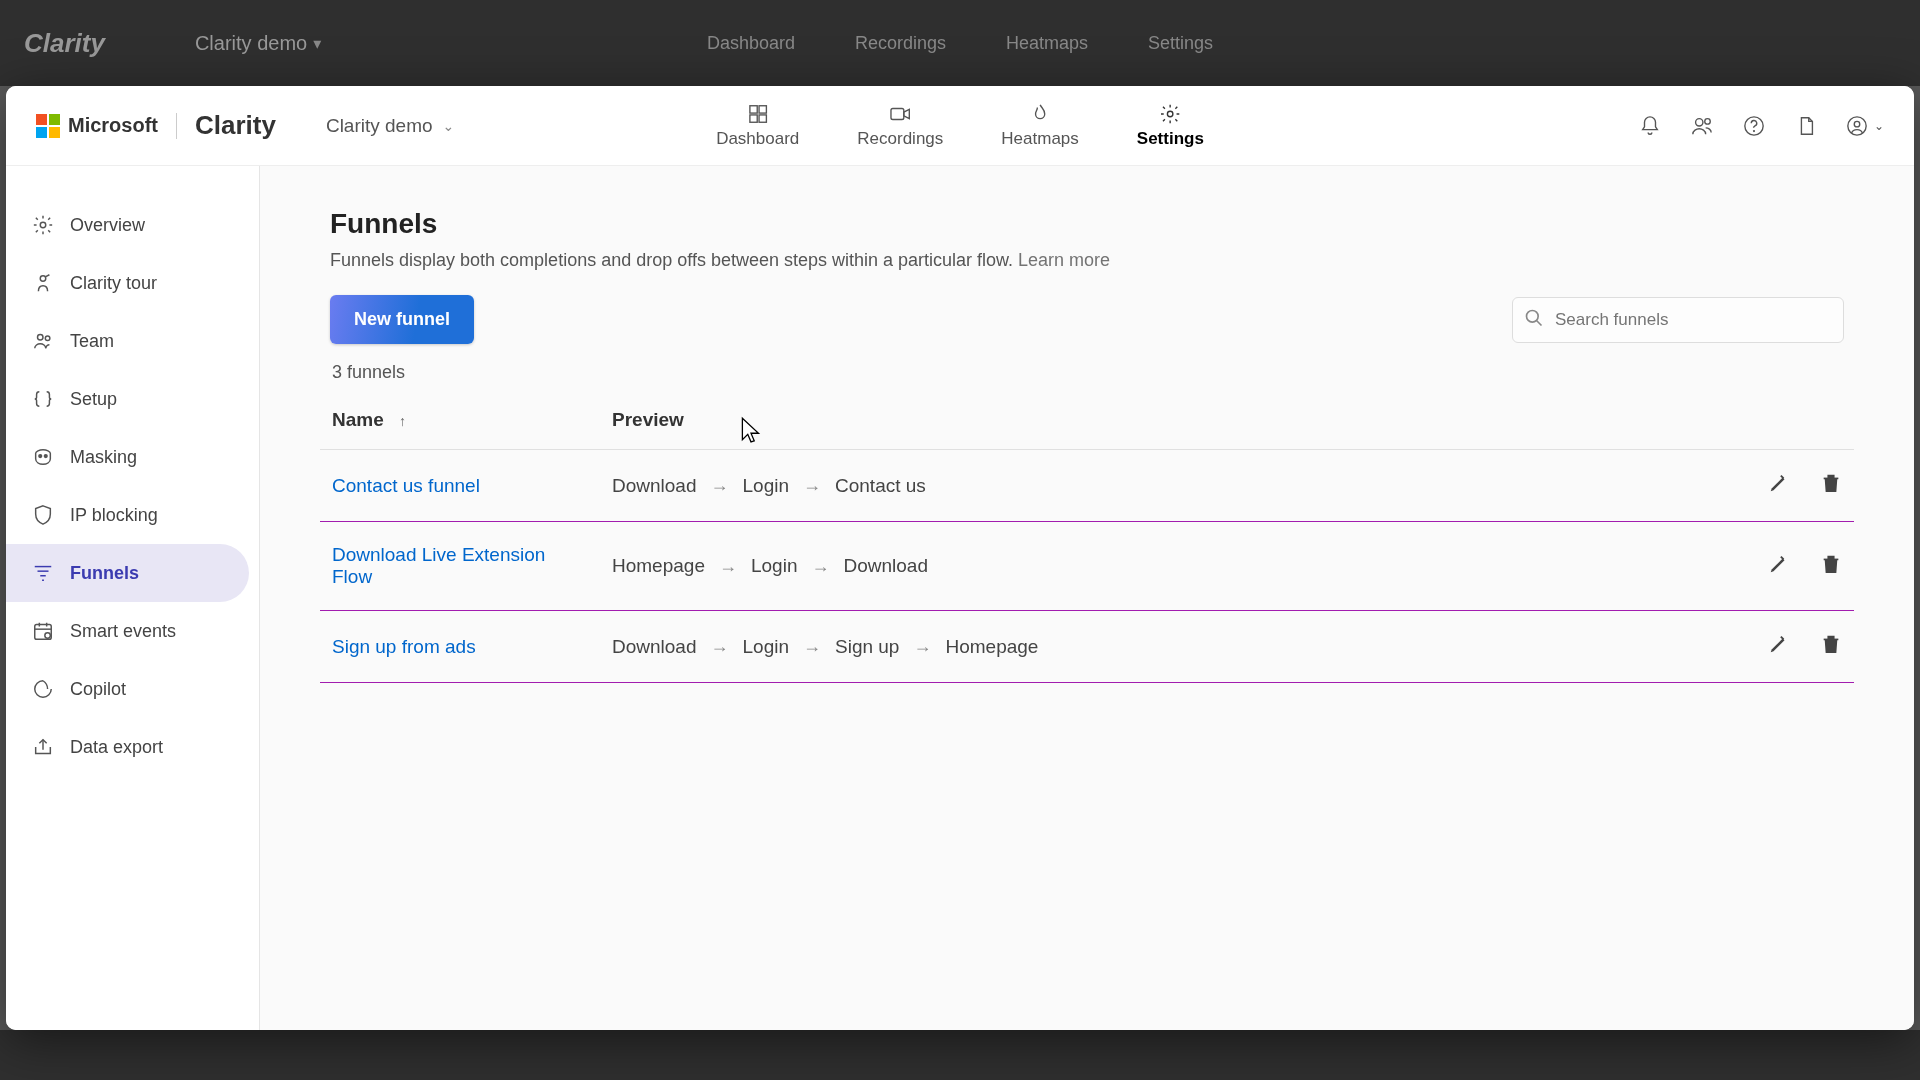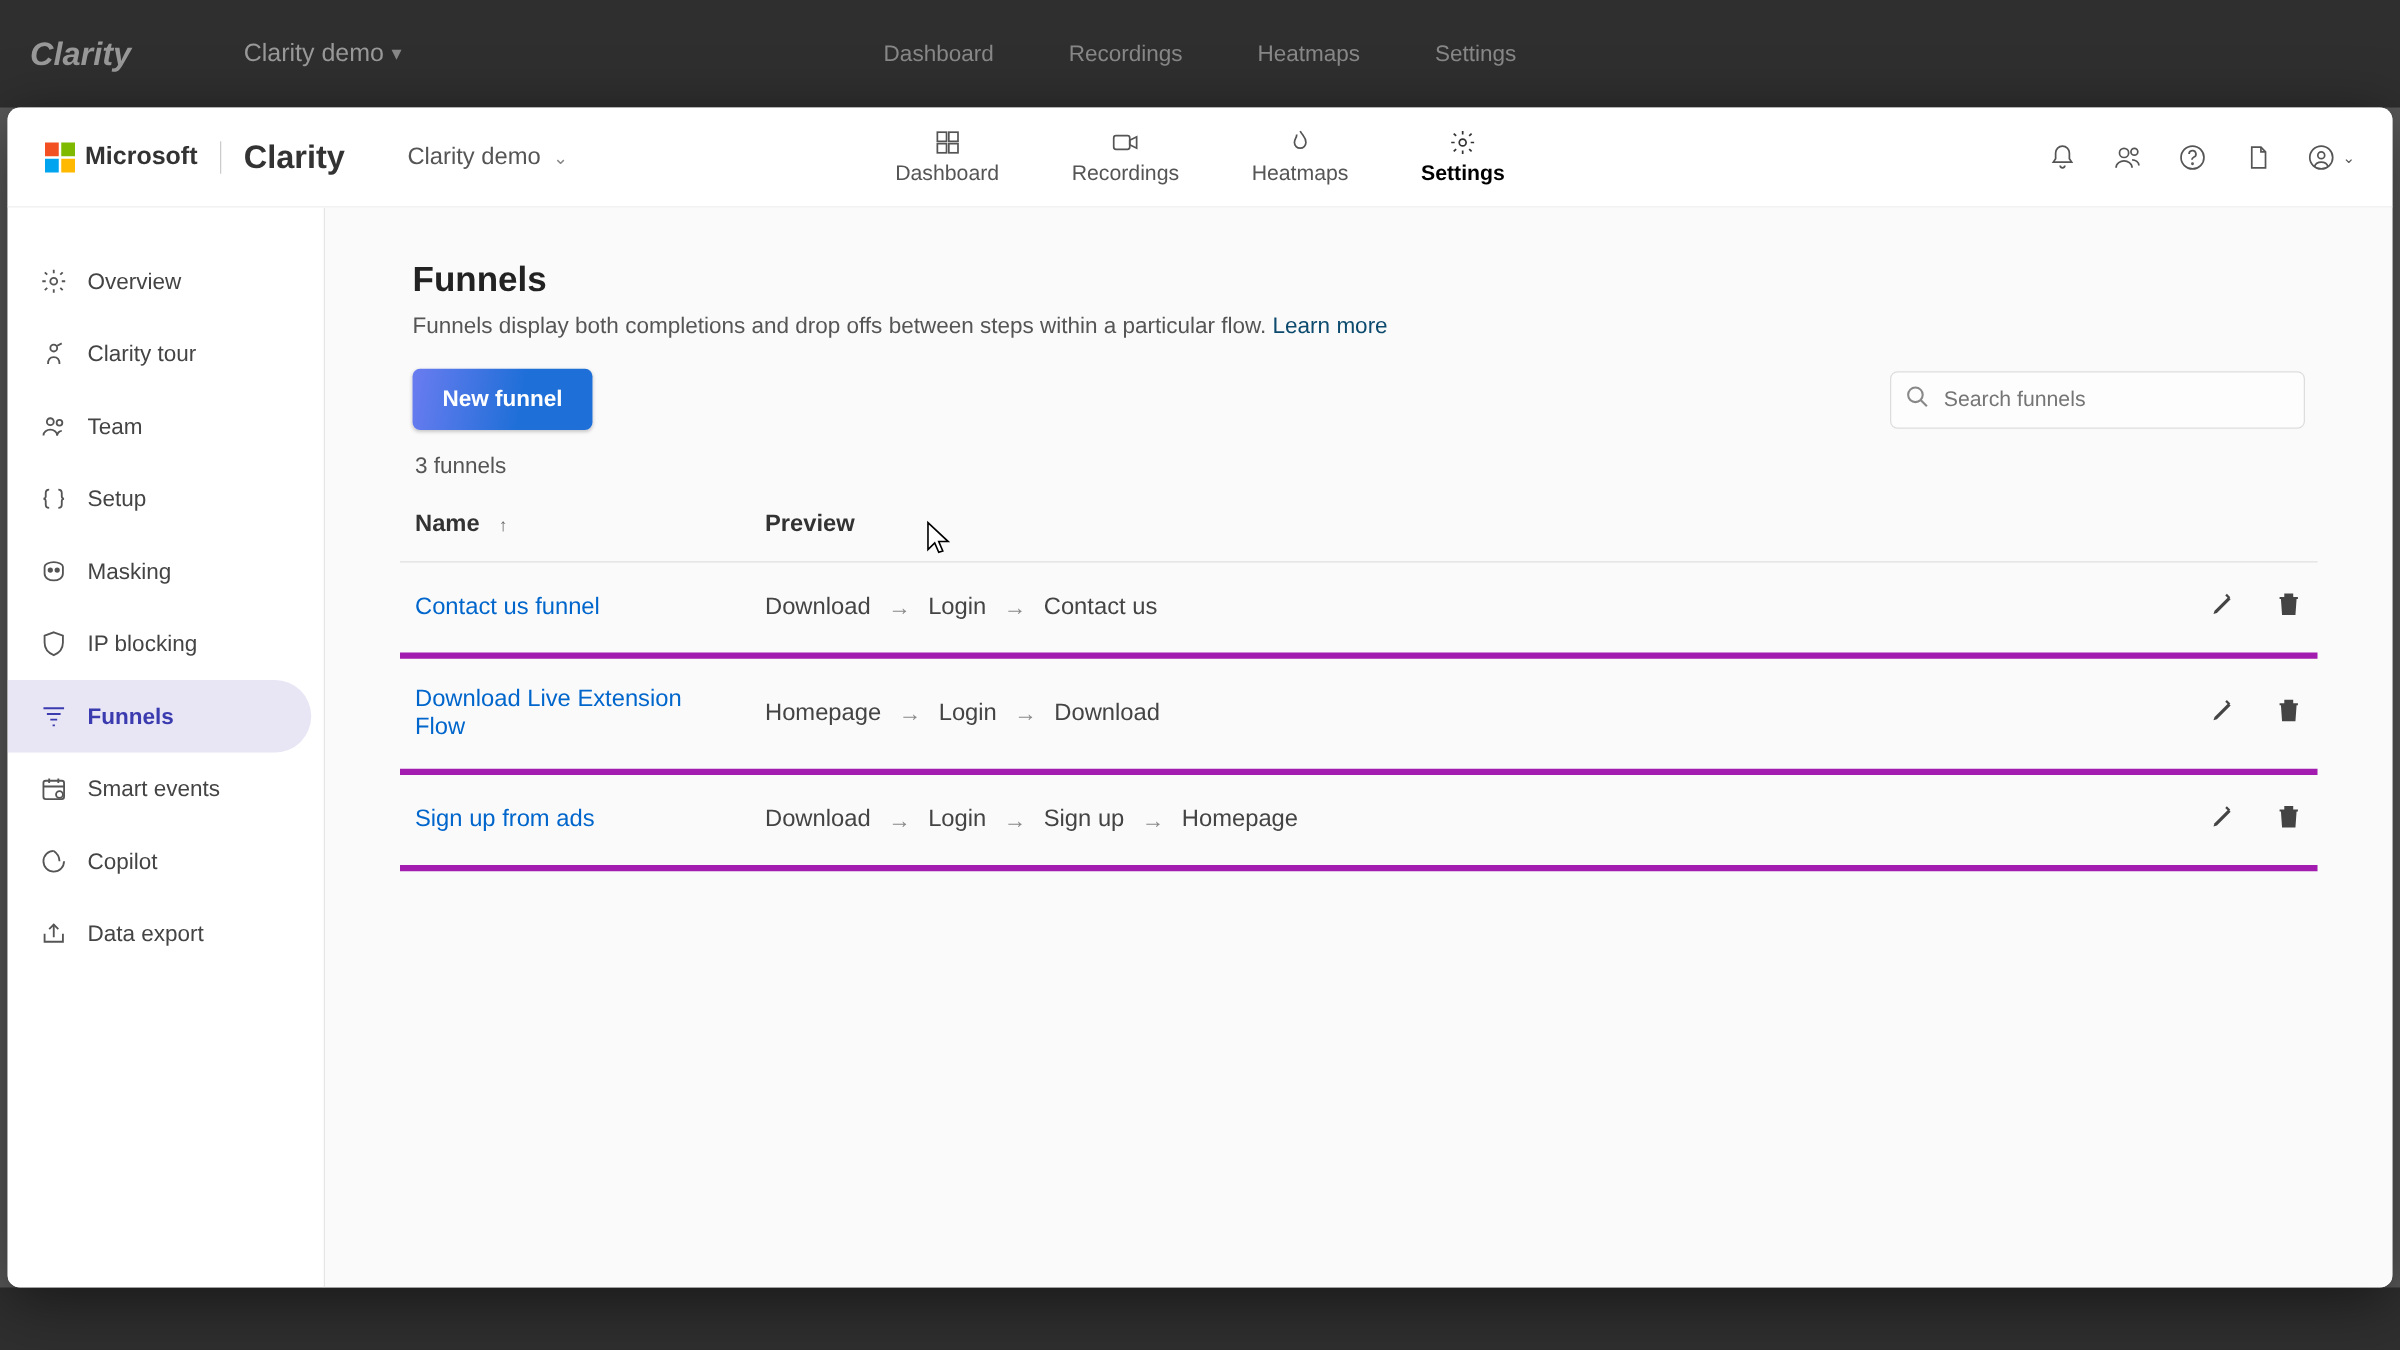--- a/index.html
+++ b/index.html
@@ -79,21 +79,21 @@
   .sidebar-item { display:flex; align-items:center; gap:16px; padding:18px 26px; font-size:18px; color:#444; cursor:pointer; border-radius:0 30px 30px 0; margin-right:10px;}
   .sidebar-item .si-icon { width:22px; height:22px; display:flex; align-items:center; justify-content:center;}
   .sidebar-item .si-icon svg { width:22px; height:22px; stroke:#555; fill:none; stroke-width:1.6;}
   .sidebar-item.active { background:#e8e6f5; color:#3b3bb0; font-weight:700;}
   .sidebar-item.active .si-icon svg { stroke:#3b3bb0;}
 
   
   .content { flex:1; background:#fafafa; padding:30px 60px; overflow:auto; position:relative;}
   .page-title { font-size:28px; font-weight:700; margin:12px 0 10px 10px; color:#222;}
   .page-desc { font-size:18px; color:#555; margin:0 0 24px 10px;}
-  .page-desc a { color:#0c4a6e; text-decoration:none; cursor:pointer;}
+  .page-desc a { color:#737373; text-decoration:none; cursor:pointer;}
 
   .toolbar-row { display:flex; align-items:center; margin:0 10px 18px 10px;}
   .new-btn {
     background: linear-gradient(100deg, #6a7cf0 0%, #1f6fd8 60%);
     color:#fff; border:none; font-size:18px; font-weight:600;
     padding:14px 24px; border-radius:6px; cursor:pointer;
     box-shadow:0 1px 3px rgba(0,0,0,0.2);
   }
   .search-wrap { margin-left:auto; position:relative;}
   .search-wrap input {
@@ -101,21 +101,21 @@
     padding:0 14px 0 42px; font-size:17px; background:#fdfdfd;
   }
   .search-wrap .sicon { position:absolute; left:12px; top:50%; transform:translateY(-50%);}
   .search-wrap .sicon svg { width:20px; height:20px; stroke:#888; fill:none; stroke-width:2;}
 
   .count-text { font-size:18px; color:#555; margin:10px 0 8px 12px;}
 
   table { width:100%; border-collapse:collapse;}
   thead th { text-align:left; font-size:19px; font-weight:700; color:#333; padding:18px 12px; border-bottom:1px solid #e0e0e0;}
   thead th .sort-arrow { font-size:14px; color:#666; margin-left:10px;}
-  tbody td { padding:22px 12px; border-bottom:5px solid #a21caf; font-size:19px; vertical-align:middle;}
+  tbody td { padding:22px 12px; border-bottom:1px solid #a21caf; font-size:19px; vertical-align:middle;}
   .funnel-link { color:#0066cc; cursor:pointer;}
   .step-flow { display:flex; align-items:center; gap:14px; color:#444;text-align:center;}
   .step-arrow { color:#888; font-size:18px;}
   .row-actions { display:flex; gap:30px; justify-content:flex-end;}
   .row-actions .ra { cursor:pointer;}
   .row-actions svg { width:22px; height:22px; stroke:#444; fill:#444;}
 
   .col-name { width:280px;}
   .col-actions { width:150px;}
 

